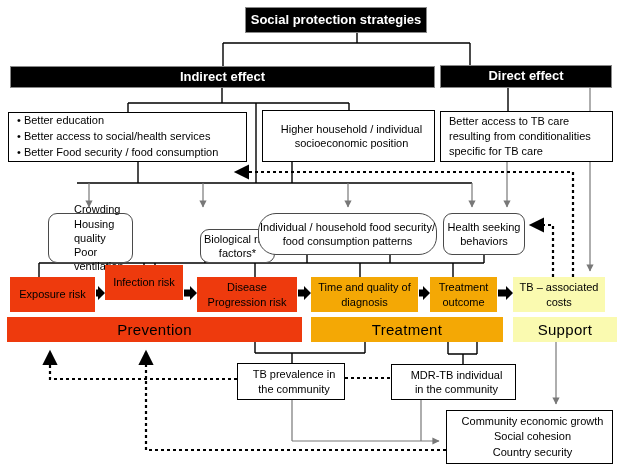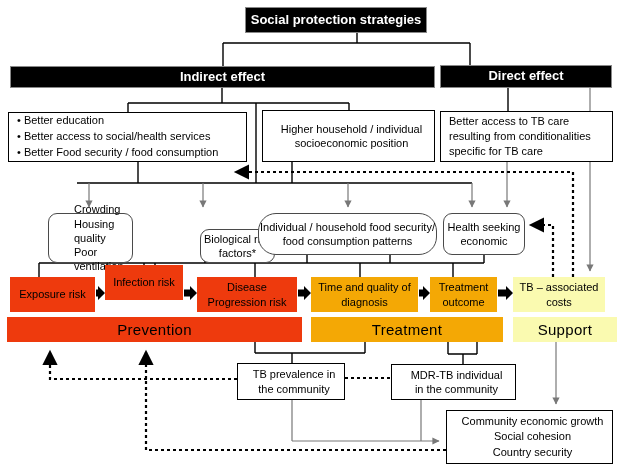--- a/index.html
+++ b/index.html
@@ -95,21 +95,21 @@
 specific for TB care</div>
 
   <div class="node rounded leftal" style="left:48px;top:213px;width:85px;height:50px;padding-left:25px;">Crowding
 Housing quality
 Poor ventilation</div>
   <div class="node rounded" style="left:167px;top:229px;width:75px;height:34px;margin-left:33px;">Biological risk
 factors*</div>
   <div class="node rounded" style="left:258px;top:213px;width:179px;height:42px;border-radius:18px;">Individual / household food security/
 food consumption patterns</div>
   <div class="node rounded" style="left:443px;top:213px;width:82px;height:42px;">Health seeking
-economic</div>
+behaviors</div>
 
   <div class="node red" style="left:10px;top:277px;width:85px;height:35px;">Exposure risk</div>
   <div class="node red" style="left:105px;top:265px;width:78px;height:35px;">Infection risk</div>
   <div class="node red" style="left:197px;top:277px;width:100px;height:35px;">Disease
 Progression risk</div>
   <div class="node amber" style="left:311px;top:277px;width:107px;height:35px;">Time and quality of
 diagnosis</div>
   <div class="node amber" style="left:430px;top:277px;width:67px;height:35px;">Treatment
 outcome</div>
   <div class="node pale" style="left:513px;top:277px;width:92px;height:35px;">TB – associated

